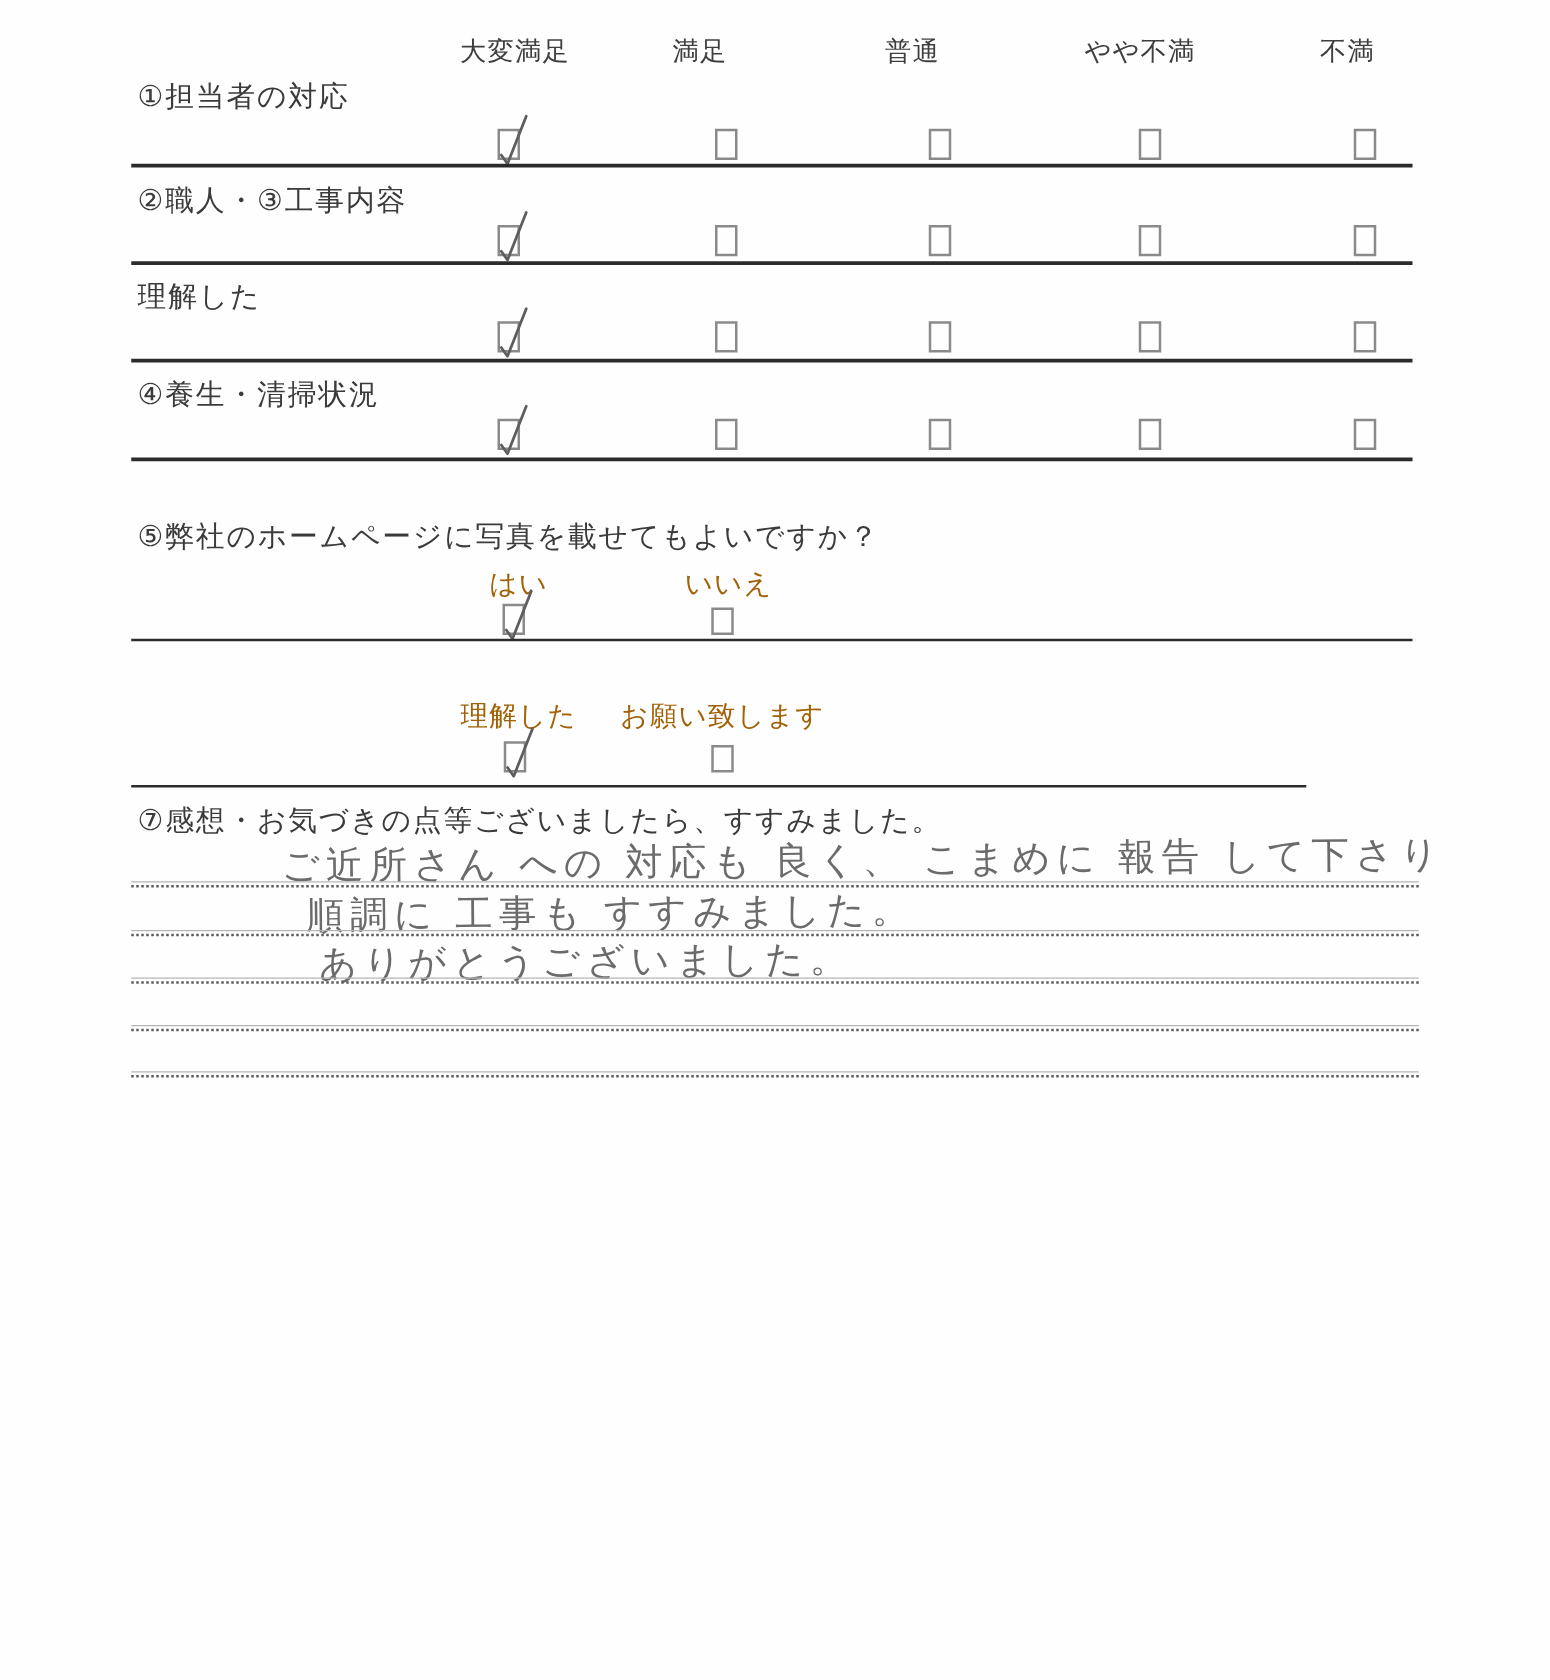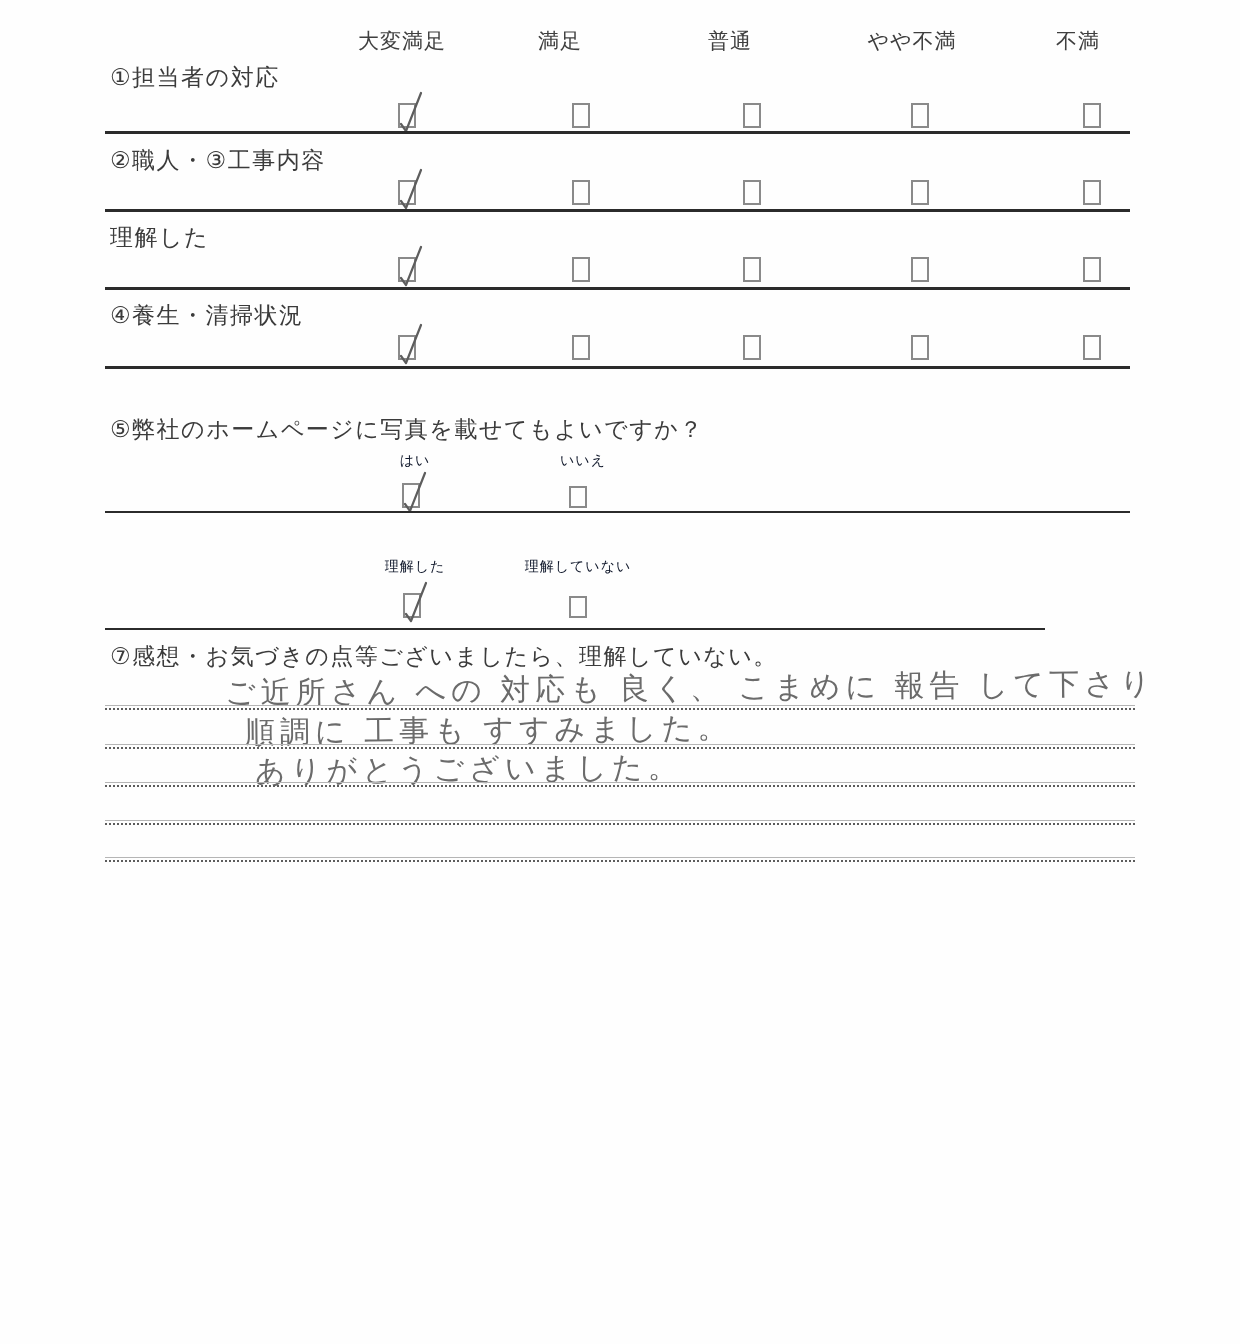--- a/index.html
+++ b/index.html
@@ -14,21 +14,21 @@
   .page{position:absolute;left:0;top:0;width:1240px;height:1344px;background:#fefefe;}
   .abs{position:absolute;white-space:nowrap;}
   .col-header{
     font-size:21px;letter-spacing:1px;color:#3f3f3f;
     transform:translateX(-50%);
   }
   .q-label{
     left:110px;font-size:23px;letter-spacing:1.5px;color:#3b3b3b;
   }
   .opt-label{
-    font-size:14px;letter-spacing:1px;color:#0f172a;transform:translateX(-50%);
+    font-size:22px;letter-spacing:1px;color:#a16207;transform:translateX(-50%);
   }
   .cb-row{left:0;top:0;width:1240px;height:26px;}
   .cb{
     position:absolute;top:0;
     width:18px;height:25px;
     border:2px solid #8a8a8a;
     background:transparent;
     box-sizing:border-box;
   }
   .cb.sq{height:22px;top:3px;}
@@ -53,21 +53,21 @@
   .footer-text{
     font-size:21px;letter-spacing:2px;color:#434343;
   }
   .footer-text.wide{letter-spacing:3px;}
 </style>
 </head>
 <body>
 
 <div class="page">
 
-  <div class="abs col-header" style="left:402px;top:27px">大変満足</div>
+  <div class="abs col-header" style="left:412px;top:27px">大変満足</div>
   <div class="abs col-header" style="left:560px;top:27px">満足</div>
   <div class="abs col-header" style="left:730px;top:27px">普通</div>
   <div class="abs col-header" style="left:912px;top:27px">やや不満</div>
   <div class="abs col-header" style="left:1078px;top:27px">不満</div>
 
   <div class="abs q-label" style="top:62px">①担当者の対応</div>
   <div class="abs cb-row" style="top:103px">
     <div class="cb checked" style="left:398px">
         <svg width="34" height="48" viewBox="0 0 34 48">
           <polyline points="9,37 14,44 29,6" fill="none" stroke="#5d5d5d" stroke-width="2.2" stroke-linecap="round" stroke-linejoin="round"></polyline>
@@ -129,32 +129,32 @@
     <div class="cb checked" style="left:402px">
         <svg width="34" height="48" viewBox="0 0 34 48">
           <polyline points="9,37 14,44 29,6" fill="none" stroke="#5d5d5d" stroke-width="2.2" stroke-linecap="round" stroke-linejoin="round"></polyline>
         </svg>
       </div>
     <div class="cb sq" style="left:569px"></div>
   </div>
   <div class="abs rule thin" style="left:105px;top:511px;width:1025px"></div>
 
   <div class="abs opt-label" style="left:415px;top:558px">理解した</div>
-  <div class="abs opt-label" style="left:578px;top:558px">理解していない</div>
+  <div class="abs opt-label" style="left:578px;top:558px">お願い致します</div>
   <div class="abs cb-row" style="top:593px">
     <div class="cb checked" style="left:403px">
         <svg width="34" height="48" viewBox="0 0 34 48">
           <polyline points="9,37 14,44 29,6" fill="none" stroke="#5d5d5d" stroke-width="2.2" stroke-linecap="round" stroke-linejoin="round"></polyline>
         </svg>
       </div>
     <div class="cb sq" style="left:569px"></div>
   </div>
   <div class="abs rule thin" style="left:105px;top:628px;width:940px"></div>
 
-  <div class="abs q-label" style="top:641px">⑦感想・お気づきの点等ございましたら、理解していない。</div>
+  <div class="abs q-label" style="top:641px">⑦感想・お気づきの点等ございましたら、すすみました。</div>
 
   <div class="abs handwriting" style="left:225px;top:668px">ご近所さん への 対応も 良く、 こまめに 報告 して下さり</div>
   <div class="abs dotline" style="left:105px;top:705px;width:1030px"></div>
 
   <div class="abs handwriting" style="left:245px;top:710px">順調に 工事も すすみました。</div>
   <div class="abs dotline" style="left:105px;top:744px;width:1030px"></div>
 
   <div class="abs handwriting" style="left:255px;top:749px">ありがとうございました。</div>
   <div class="abs dotline" style="left:105px;top:782px;width:1030px"></div>
 

